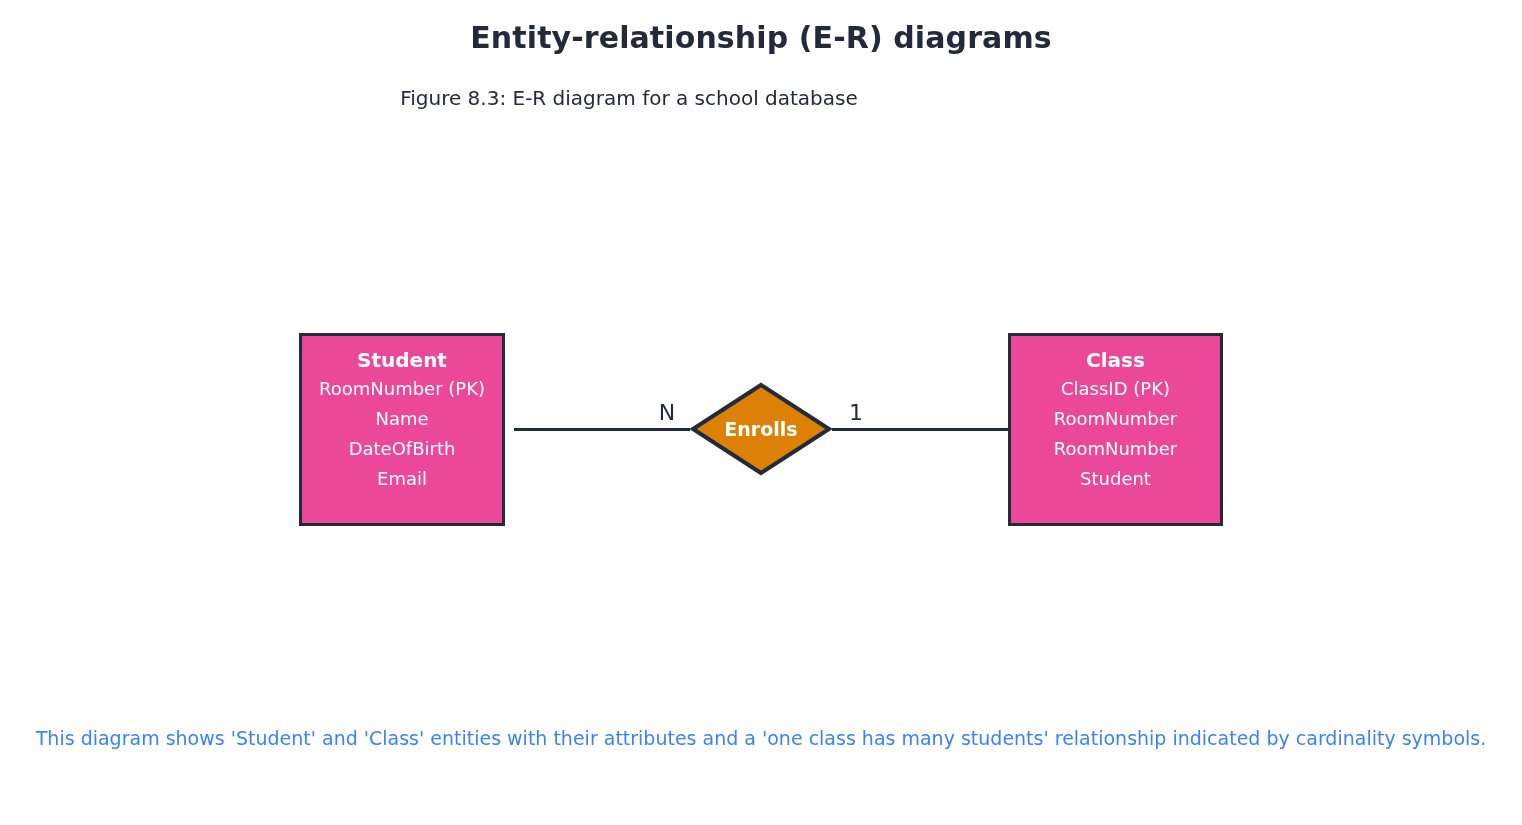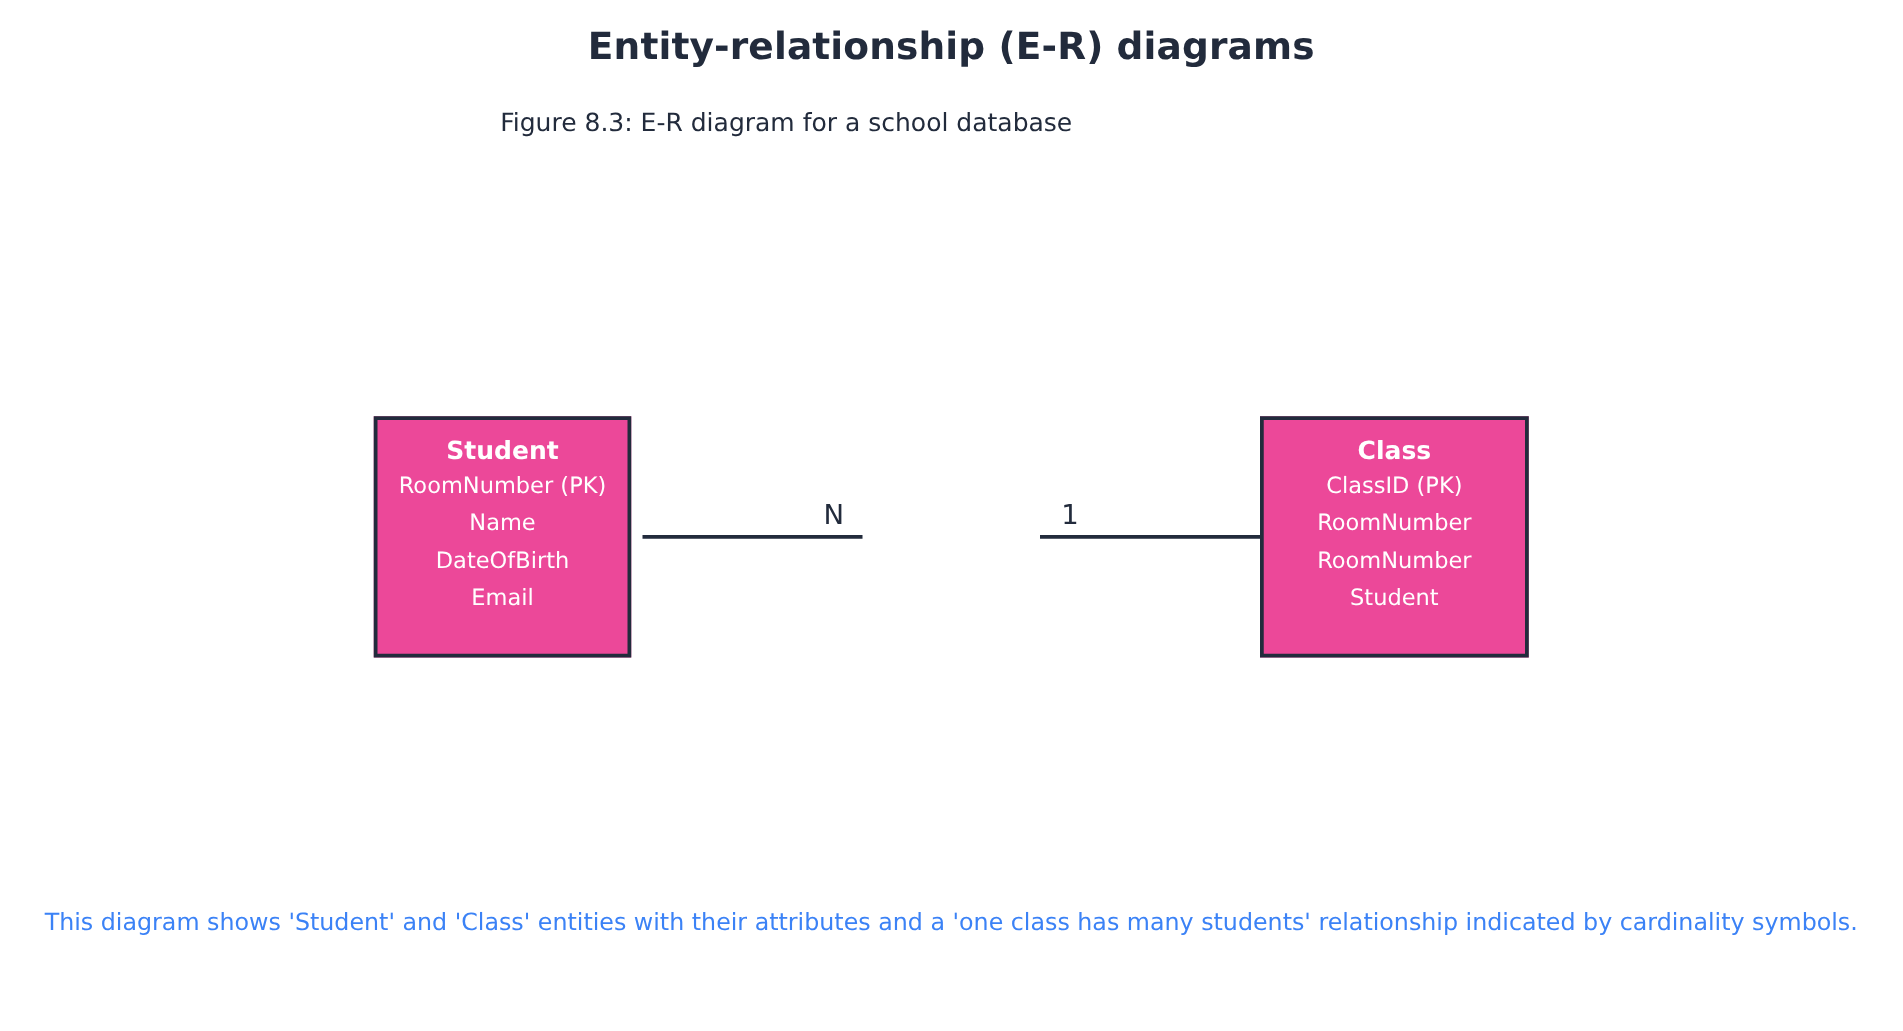--- a/index.html
+++ b/index.html
@@ -186,16 +186,22 @@
     <div class="entity-attr">ClassID (PK)</div>
     <div class="entity-attr">RoomNumber</div>
     <div class="entity-attr">RoomNumber</div>
     <div class="entity-attr">Student</div>
   </div>
 
   <div class="cardinality cardinality-n">N</div>
 
   <div class="cardinality cardinality-1">1</div>
 
+  <div class="relationship-wrap">
+    <svg width="142" height="94" viewBox="0 0 142 94">
+      <polygon points="71,3 139,47 71,91 3,47" fill="#dd8006" stroke="#222b3c" stroke-width="4" stroke-linejoin="miter"></polygon>
+    </svg>
+    <div class="relationship-label">Enrolls</div>
+  </div>
 
 </div>
 
 <div class="diagram-caption">This diagram shows 'Student' and 'Class' entities with their attributes and a 'one class has many students' relationship indicated by cardinality symbols.</div>
 
 </body></html>

